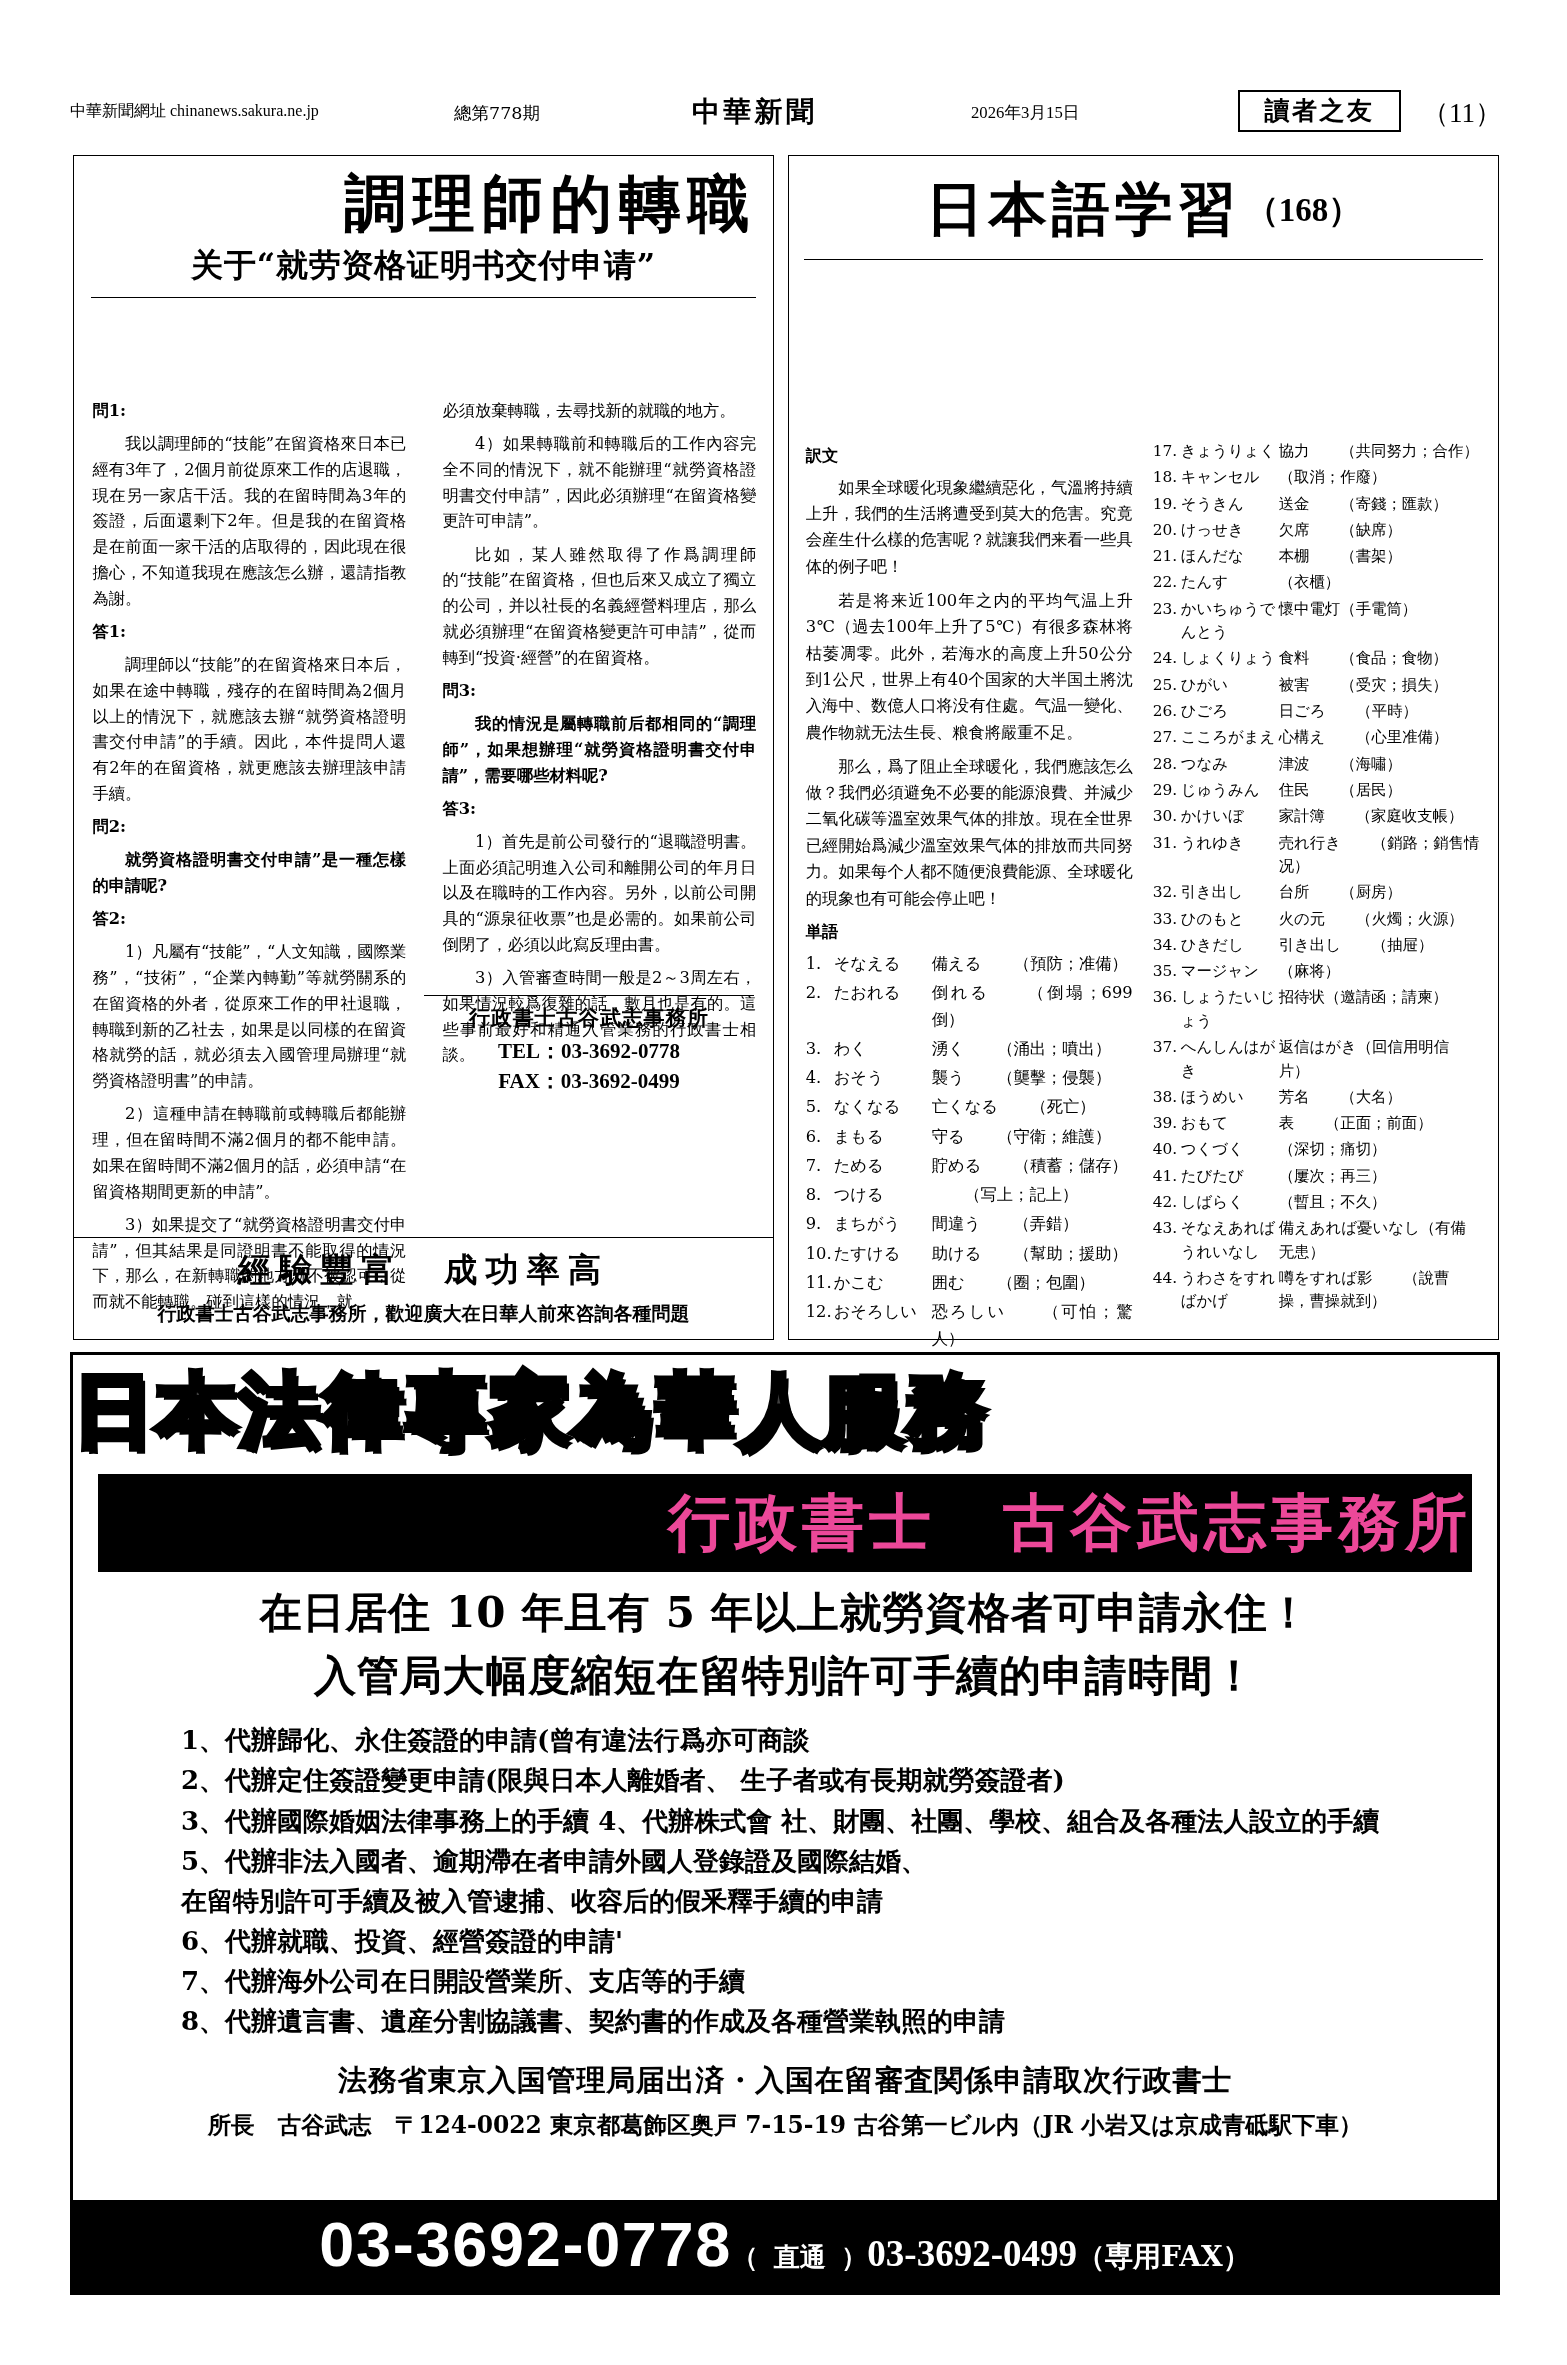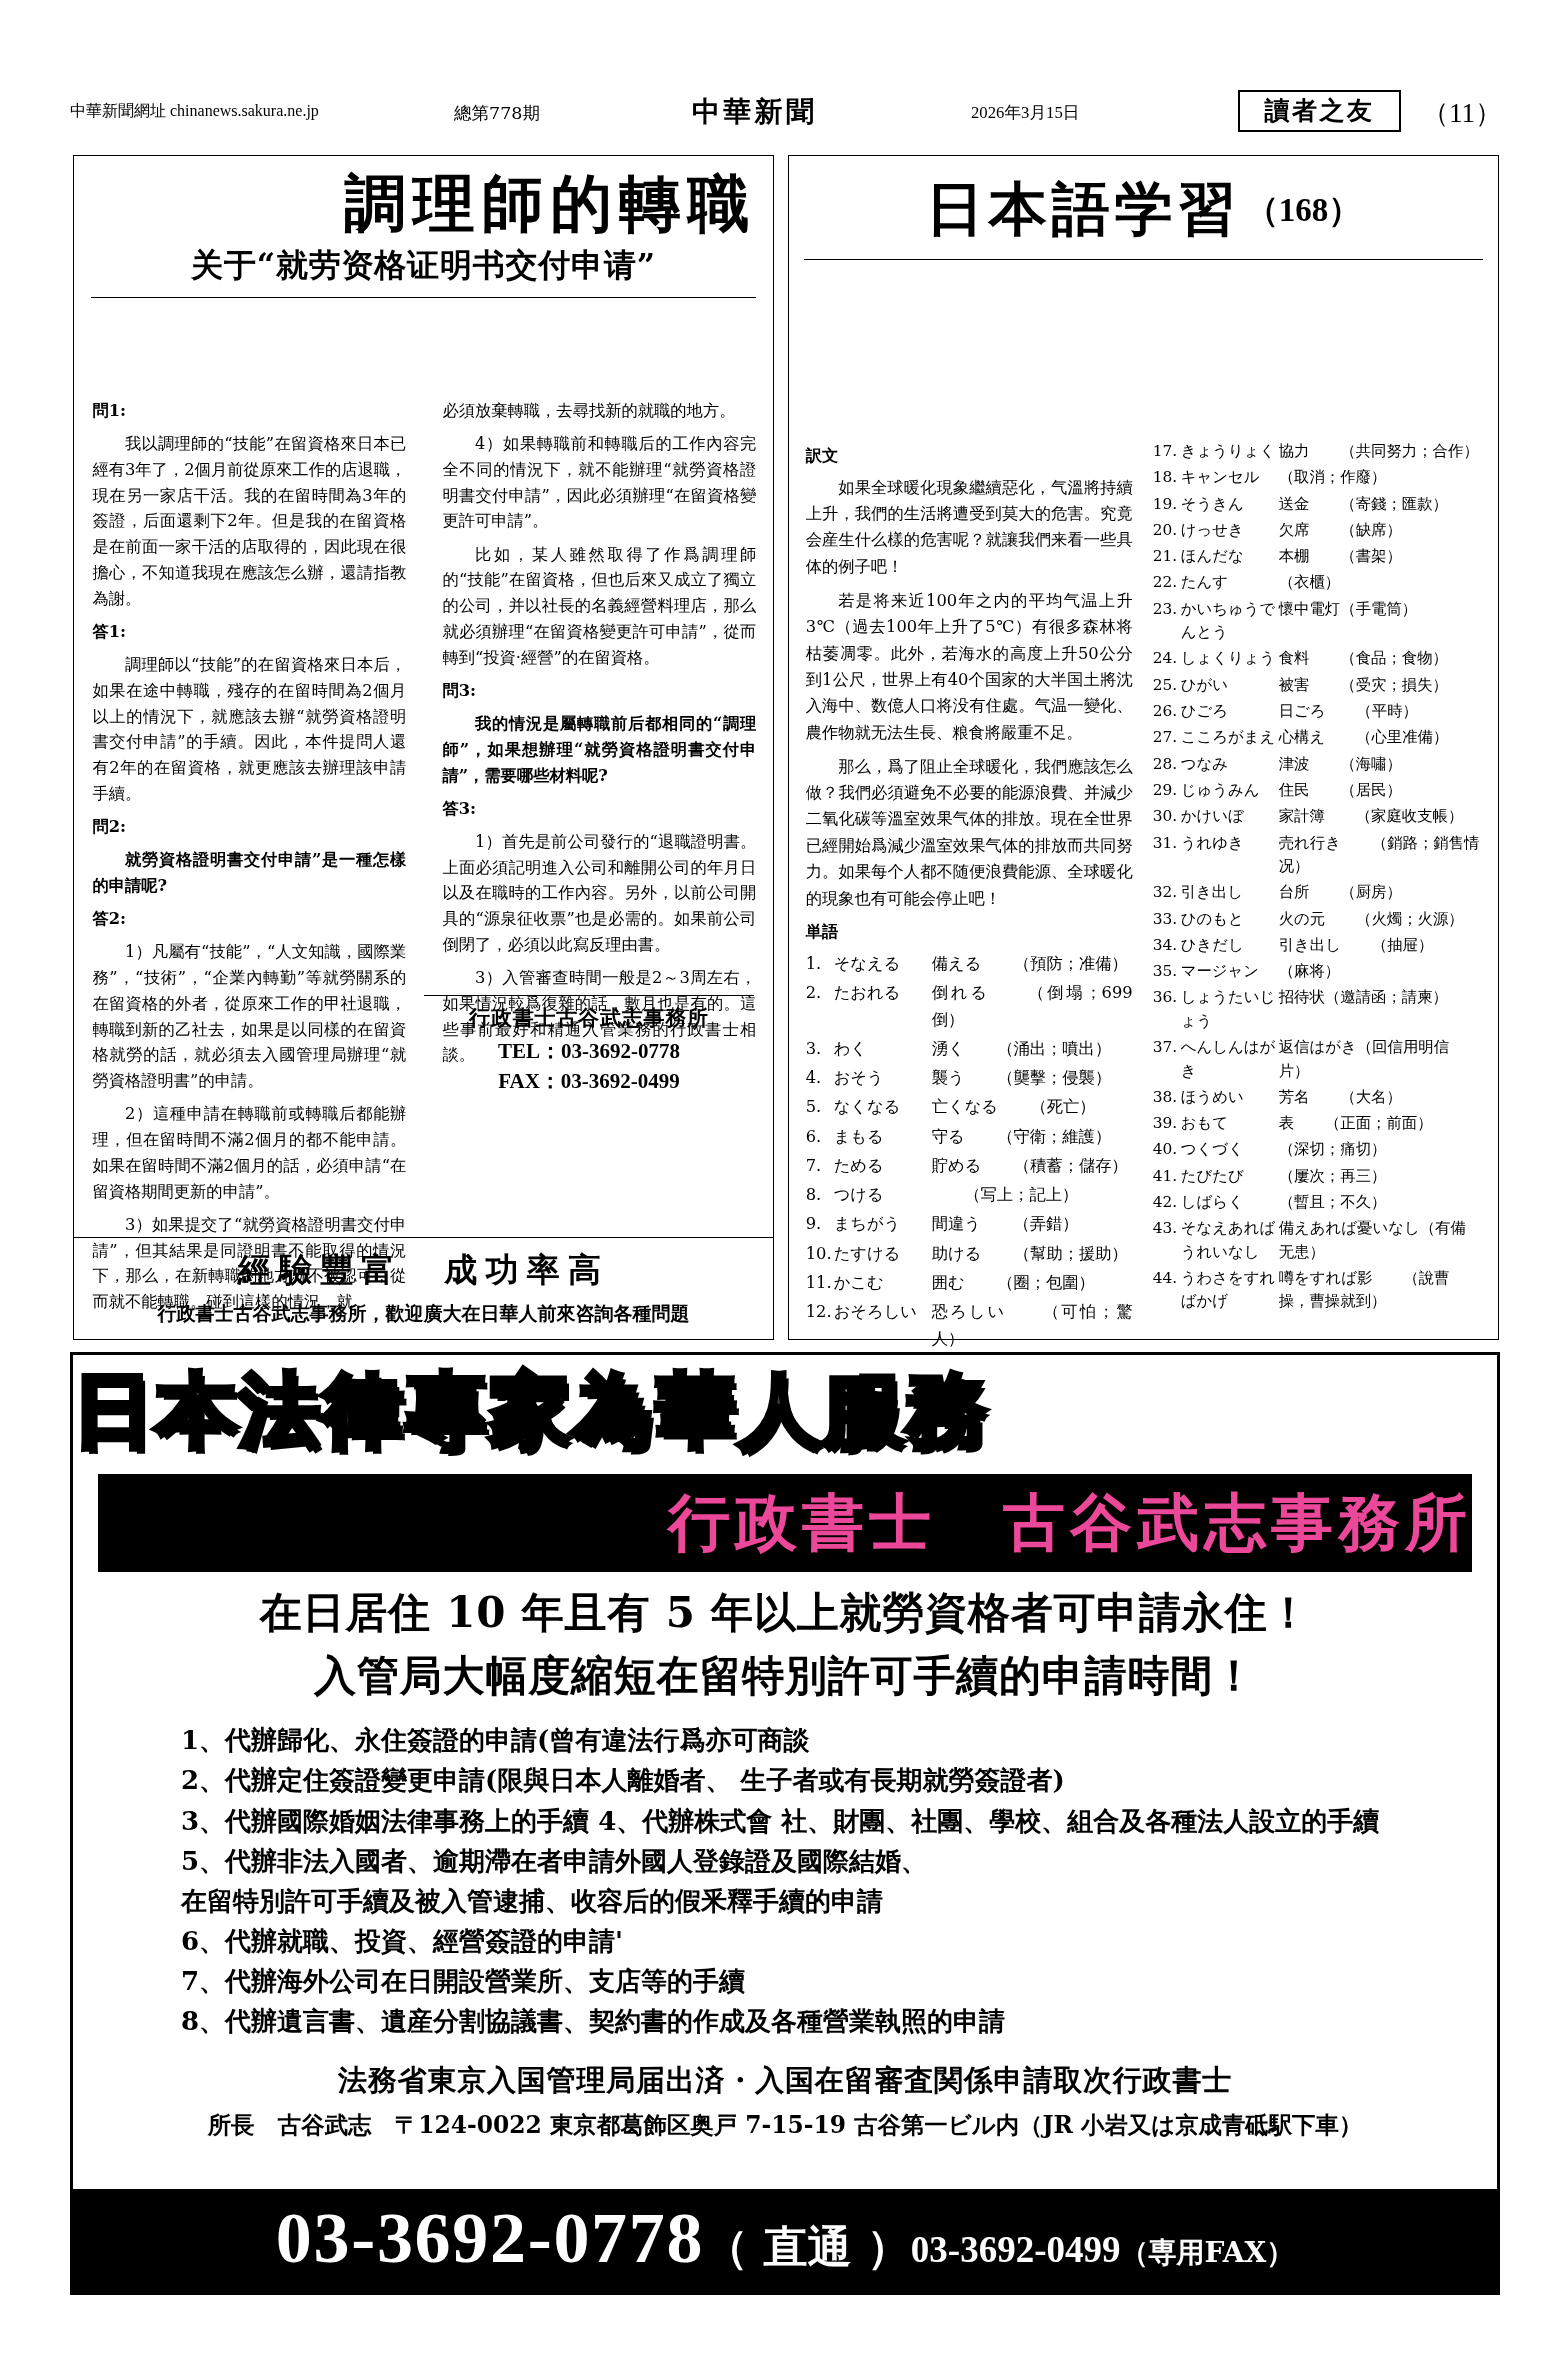--- a/index.html
+++ b/index.html
@@ -68,22 +68,22 @@
   .ad-t2wrap{margin:8.3px 25px 0;background:#000;padding:6.7px 0;}
   .ad-t2{text-align:right;font-size:62px;font-weight:bold;color:#ec4899;letter-spacing:5px;font-family:"DejaVu Serif",serif;padding-left:19px;}
   .ad-t3{text-align:center;font-size:42px;font-weight:bold;margin-top:13.4px;letter-spacing:0.8px;}
   .ad-t4{text-align:center;font-size:42px;font-weight:bold;margin-top:6.7px;letter-spacing:0.8px;}
   .ad-list{margin:18.4px 0 0 108px;font-size:26px;font-weight:bold;line-height:1.45;}
   .ad-list div{margin-bottom:2.5px;}
   .ad-foot1{text-align:center;font-size:29px;font-weight:bold;margin-top:20px;letter-spacing:0.8px;}
   .ad-foot2{text-align:center;font-size:23.4px;font-weight:bold;margin-top:8.3px;}
   .ad-phonebar{position:absolute;left:0;bottom:0;width:100%;background:#000;color:#fff;box-sizing:border-box;
                padding:8.3px 0 11.7px;text-align:center;}
-  .ad-phonebar .p1{font-size:72px;font-weight:bold;letter-spacing:1.7px;font-family:Liberation Serif, serif;}
-  .ad-phonebar .p2{font-size:44px;font-weight:bold;}
+  .ad-phonebar .p1{font-size:63px;font-weight:bold;letter-spacing:1.7px;font-family:Liberation Sans, sans-serif;}
+  .ad-phonebar .p2{font-size:26px;font-weight:bold;font-family:Liberation Mono, monospace;}
   .ad-phonebar .p3{font-size:37px;font-weight:bold;font-family:"Liberation Serif",serif;}
   .ad-phonebar .p4{font-size:28px;font-weight:bold;}
 </style>
 </head>
 <body>
 
 <div class="page">
 
   <div class="masthead">
     <div class="mh-url">中華新聞網址  chinanews.sakura.ne.jp</div>

